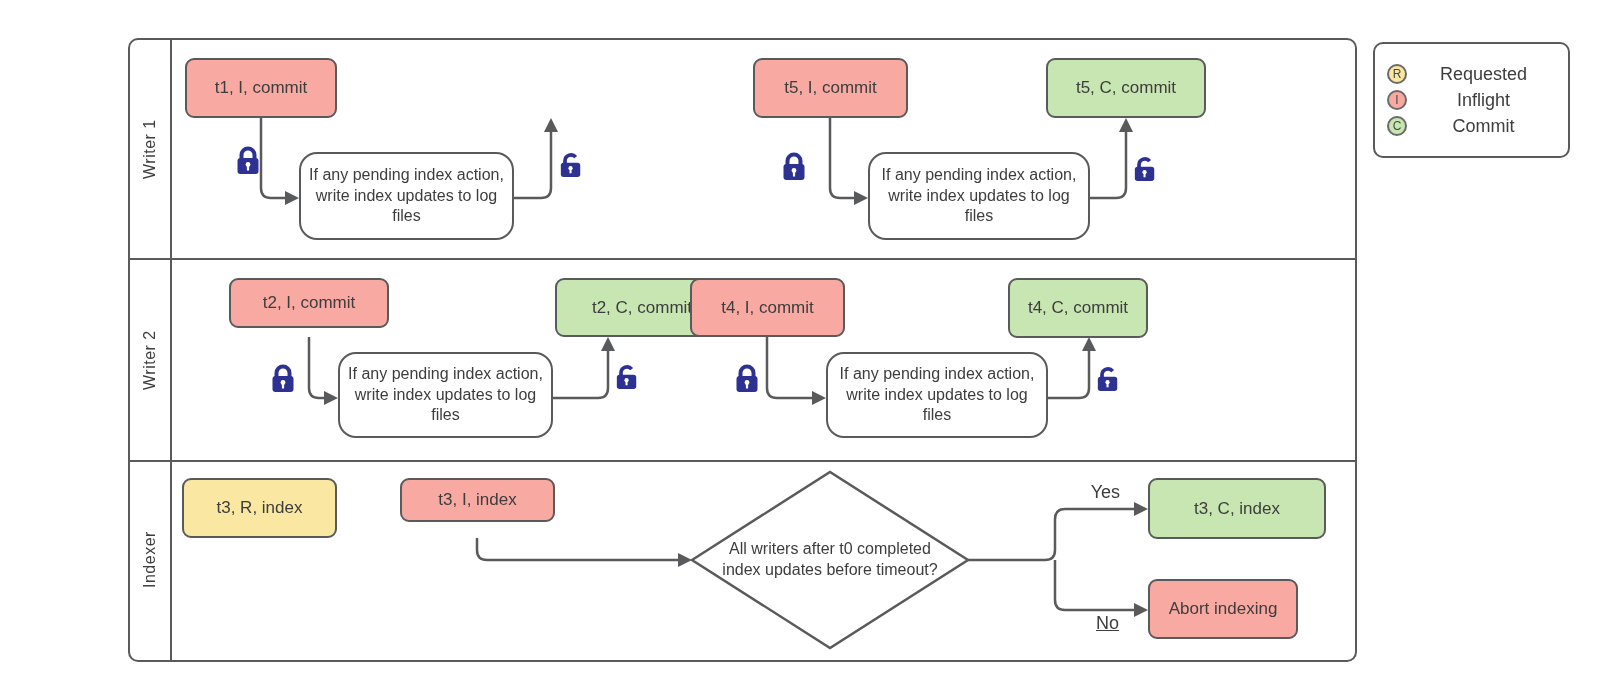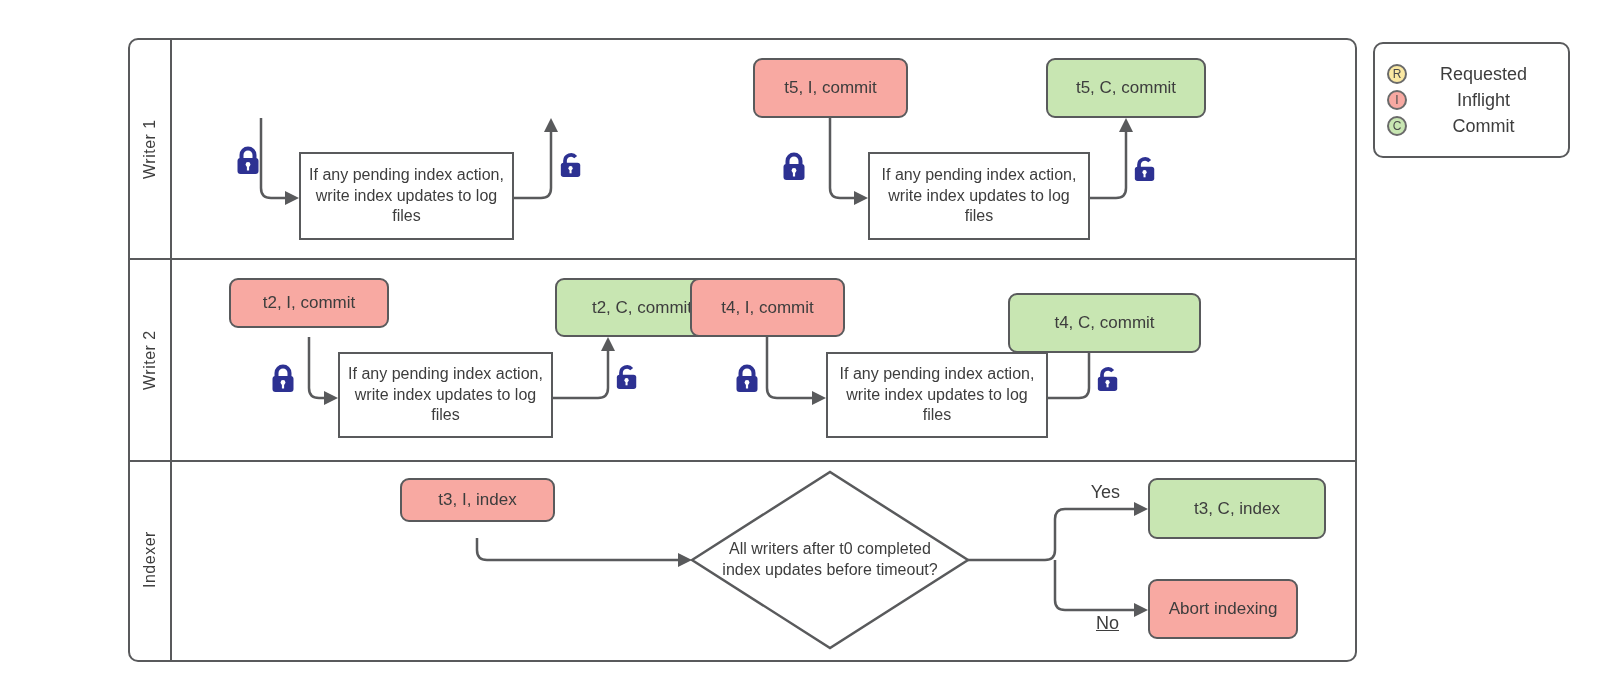--- a/index.html
+++ b/index.html
@@ -19,21 +19,21 @@
   .ahead{fill:#595a5c;stroke:none;}
   .diamond-shape{fill:#ffffff;stroke:#595a5c;stroke-width:2.5px;}
 
   
   .node{position:absolute;box-sizing:border-box;border:2px solid #595a5c;border-radius:9px;
     display:flex;align-items:center;justify-content:center;text-align:center;
     font-size:17px;line-height:1.25;background:#fff;}
   .pink{background:#f8a9a2;}
   .green{background:#c8e6b2;}
   .yellow{background:#fae8a2;}
-  .proc{font-size:16px;line-height:1.3;border-radius:0;padding:4px 8px;}
+  .proc{font-size:16px;line-height:1.3;border-radius:18px;padding:4px 8px;}
   .decision-text{position:absolute;display:flex;align-items:center;justify-content:center;text-align:center;
     font-size:16px;line-height:1.3;background:transparent;}
   .edge-label{position:absolute;font-size:18px;text-align:right;color:#3d3d3d;}
 
   
   .lock{position:absolute;width:24px;height:30px;}
   .lock svg{display:block;width:100%;height:100%;}
 
   
   .legend{position:absolute;left:1373px;top:42px;width:197px;height:116px;box-sizing:border-box;
@@ -85,32 +85,34 @@
 
     <polygon class="diamond-shape" points="692,560 830,472 968,560 830,648"></polygon>
 
     <path class="wire" d="M968,560 L1045,560 Q1055,560 1055,550 L1055,519 Q1055,509 1065,509 L1134,509"></path>
     <polygon class="ahead" points="1148,509 1134,502 1134,516"></polygon>
 
     <path class="wire" d="M1055,560 L1055,600 Q1055,610 1065,610 L1134,610"></path>
     <polygon class="ahead" points="1148,610 1134,603 1134,617"></polygon>
   </svg>
 
+  <div class="node pink" style="left:185px;top:58px;width:152px;height:60px;">t1, I, commit</div>
   <div class="node proc" style="left:299px;top:152px;width:215px;height:88px;">If any pending index action, write index updates to log files</div>
   <div class="node pink" style="left:753px;top:58px;width:155px;height:60px;">t5, I, commit</div>
   <div class="node green" style="left:1046px;top:58px;width:160px;height:60px;">t5, C, commit</div>
   <div class="node proc" style="left:868px;top:152px;width:222px;height:88px;">If any pending index action, write index updates to log files</div>
 
   <div class="node pink" style="left:229px;top:278px;width:160px;height:50px;">t2, I, commit</div>
   <div class="node green" style="left:555px;top:278px;width:174px;height:59px;">t2, C, commit</div>
   <div class="node proc" style="left:338px;top:352px;width:215px;height:86px;">If any pending index action, write index updates to log files</div>
   <div class="node pink" style="left:690px;top:278px;width:155px;height:59px;">t4, I, commit</div>
-  <div class="node green" style="left:1008px;top:293px;width:193px;height:60px;">t4, C, commit</div>
+  <div class="node green" style="left:1008px;top:278px;width:140px;height:60px;">t4, C, commit</div>
   <div class="node proc" style="left:826px;top:352px;width:222px;height:86px;">If any pending index action, write index updates to log files</div>
 
+  <div class="node yellow" style="left:182px;top:478px;width:155px;height:60px;">t3, R, index</div>
   <div class="node pink" style="left:400px;top:478px;width:155px;height:44px;">t3, I, index</div>
   <div class="decision-text" style="left:712px;top:512px;width:236px;height:96px;">All writers after t0 completed index updates before timeout?</div>
   <div class="node green" style="left:1148px;top:478px;width:178px;height:61px;">t3, C, index</div>
   <div class="node pink" style="left:1148px;top:579px;width:150px;height:60px;">Abort indexing</div>
   <div class="edge-label" style="left:1060px;top:482px;width:60px;">Yes</div>
   <div class="edge-label" style="left:1059px;top:613px;width:60px;text-decoration:underline;">No</div>
 
   <div class="lock" style="left:236px;top:146px;">
     <svg viewBox="0 0 24 30">
         <path d="M5.5,13 V9 a6.5,6.5 0 0 1 13,0 V13" fill="none" stroke="#2d3192" stroke-width="4"></path>

